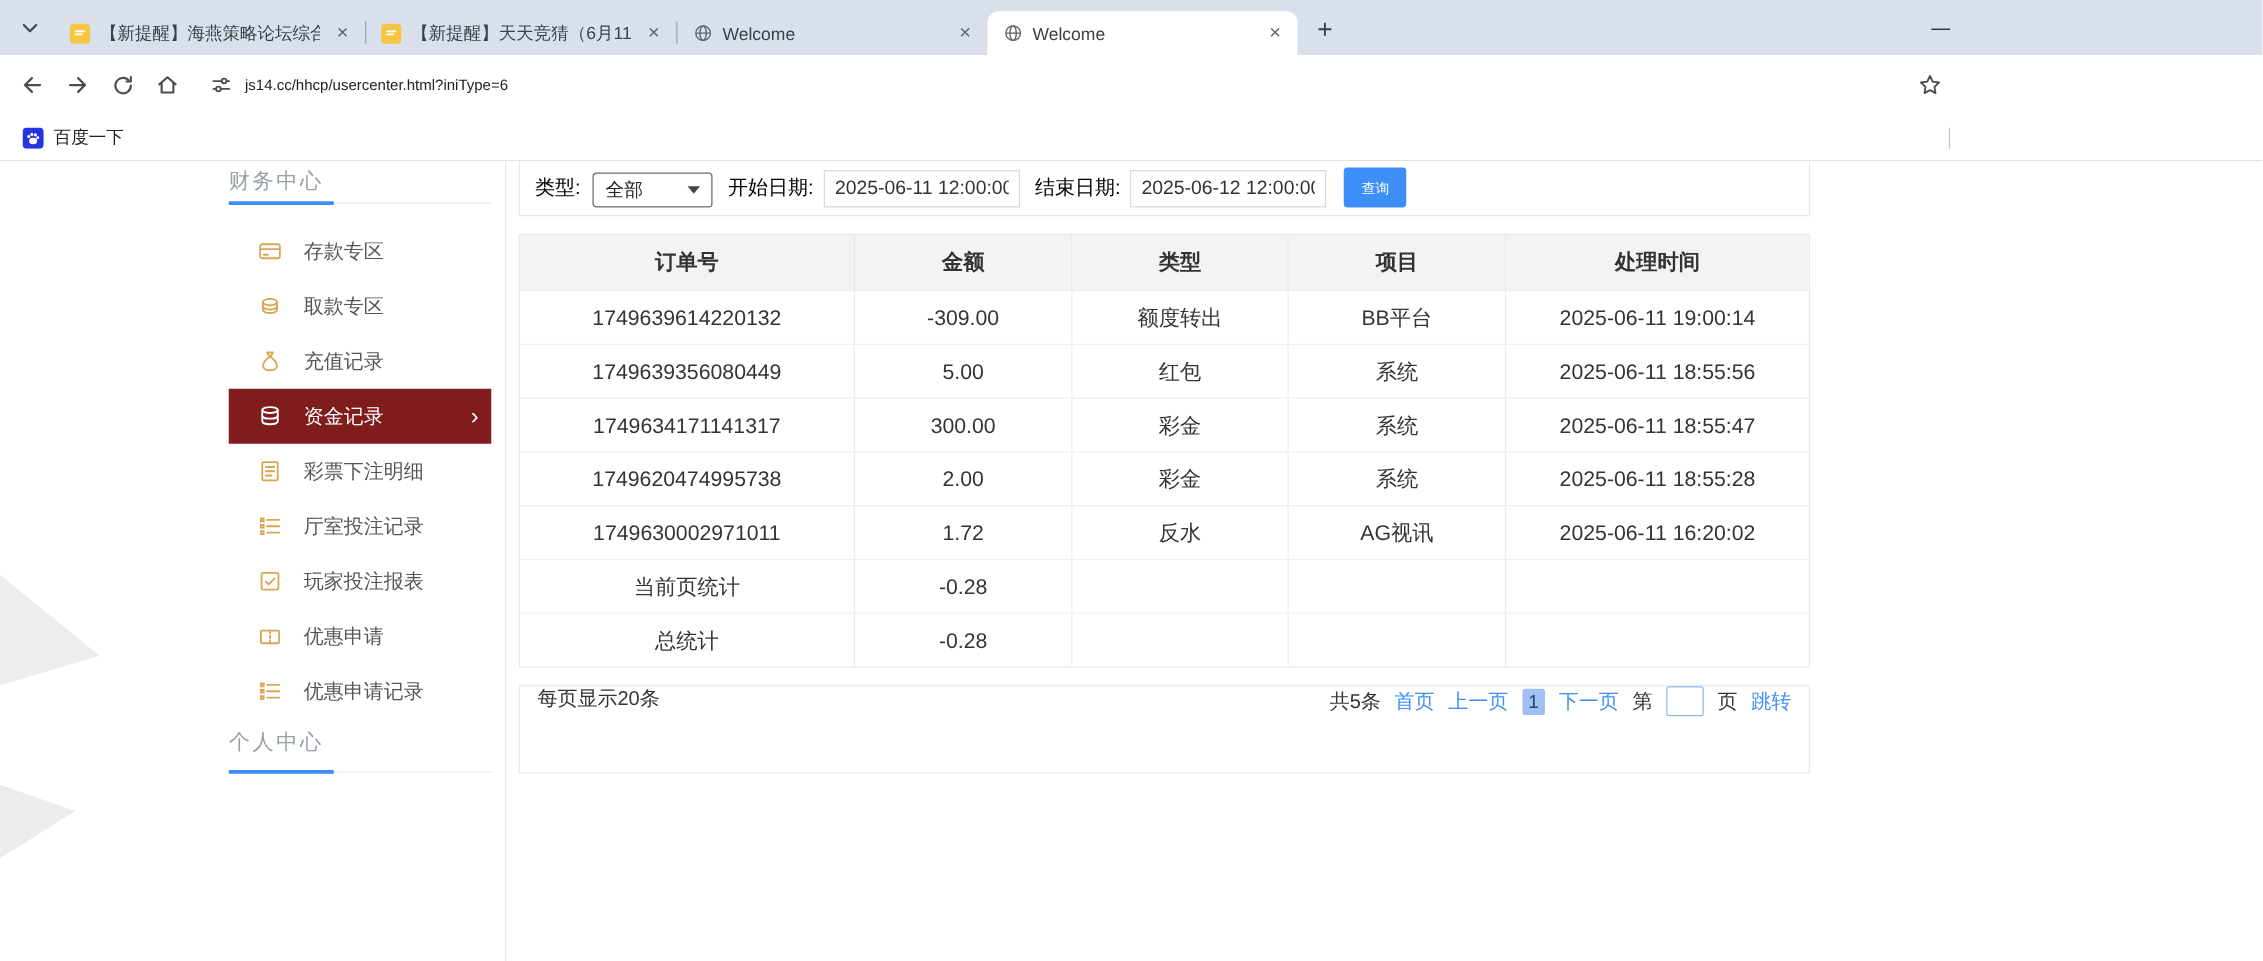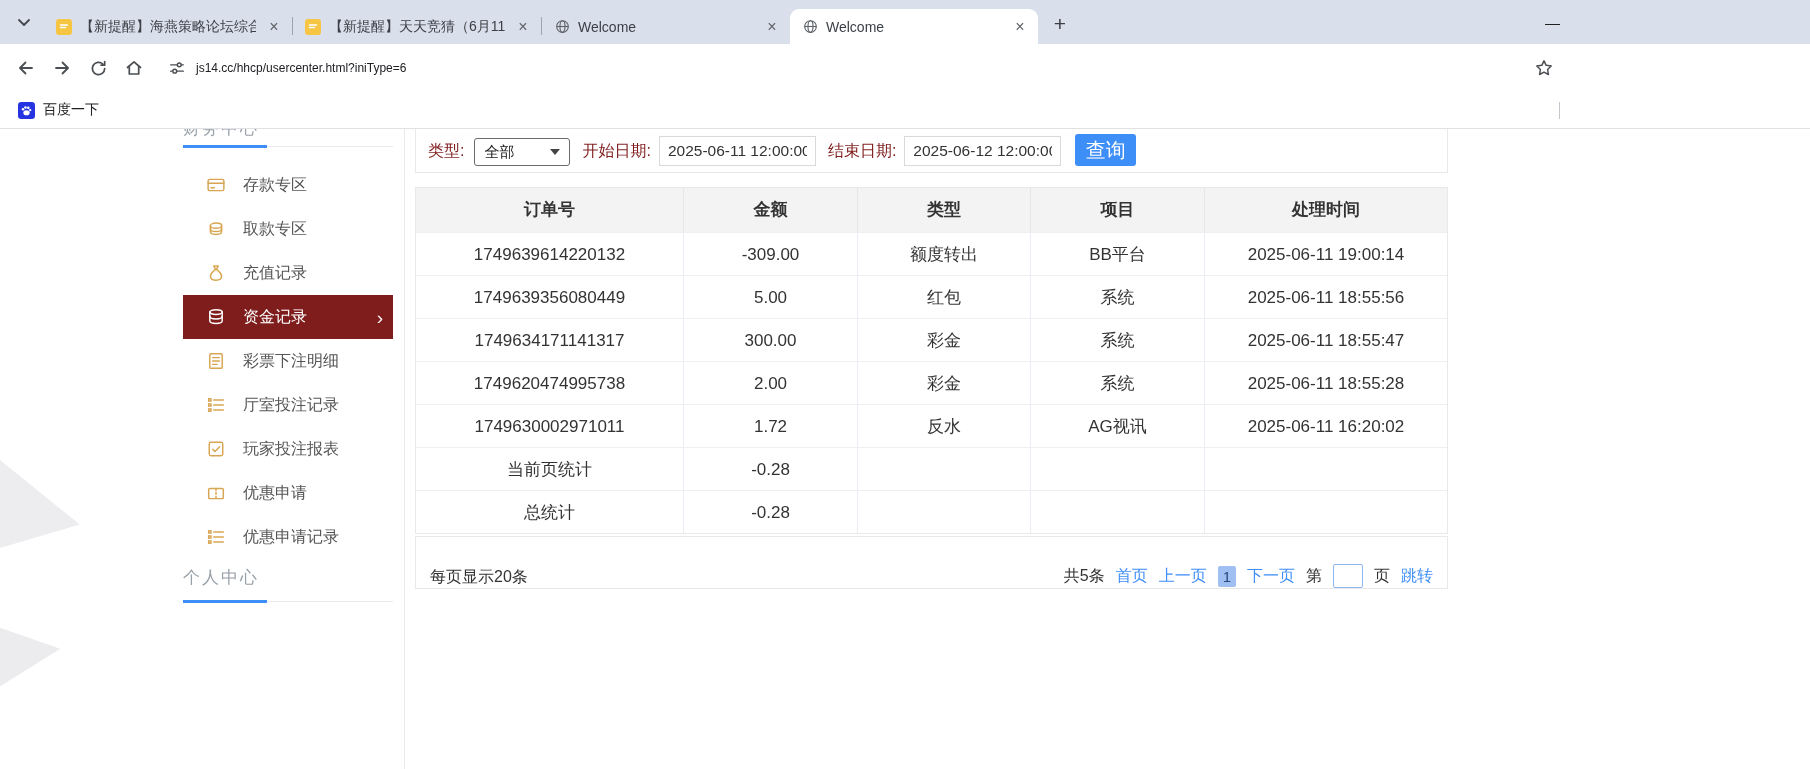--- a/index.html
+++ b/index.html
@@ -30,48 +30,48 @@
   .bm-divider { position:absolute; right:250px; top:10px; width:1px; height:17px; background:#c4c7cc; }
 
   
   .page { position:relative; height:640px; background:#fff; overflow:hidden; }
   .tri { position:absolute; }
   .tri1 { left:-34px; top:318px; width:116px; height:116px; background:#ededf0; clip-path:polygon(0 0,100% 60%,12% 100%); transform:rotate(8deg); }
   .tri2 { left:-28px; top:476px; width:88px; height:88px; background:#ececef; clip-path:polygon(0 8%,100% 55%,8% 100%); transform:rotate(-6deg); }
 
   .v-divider { position:absolute; left:404px; top:0; bottom:0; width:1px; background:#e9e9e9; }
 
-  .sidebar { position:absolute; left:183px; top:0; width:210px; background:#fff; }
+  .sidebar { position:absolute; left:183px; top:16px; width:210px; background:#fff; }
   .side-section { position:relative; padding-bottom:6px; border-bottom:1px solid #ebebeb; color:#98a0a8; font-size:17px; line-height:22px; letter-spacing:2px; }
   .side-section::after { content:""; position:absolute; left:0; bottom:-2px; width:84px; height:3px; background:#3e8ef7; }
   .side-section.top { margin-top:-11px; }
   .side-section.bottom { padding-top:8px; padding-bottom:12px; }
   .side-nav { margin-top:16px; margin-bottom:0; }
   .side-item { height:44px; display:flex; align-items:center; gap:18px; padding-left:24px; font-size:16px; color:#555; position:relative; cursor:pointer; }
   .s-icon { width:18px; height:18px; color:#d8a653; display:flex; flex:0 0 auto; }
   .side-item.active { background:#7f1d1d; color:#fff; }
   .side-item.active .s-icon { color:#fff; }
   .chev { position:absolute; right:10px; font-size:19px; color:rgba(255,255,255,.95); line-height:1; }
 
   .main { position:absolute; left:415px; top:0; width:1033px; }
   .filter-panel { border:1px solid #e9e9e9; height:90px; margin-top:-46px; display:flex; align-items:flex-end; padding:0 10px 6px 10px; }
-  .f-label { font-size:16px; color:#7f1d1d; line-height:30px; margin-left:12px; }
+  .f-label { font-size:16px; color:#000000; line-height:30px; margin-left:12px; }
   .f-label.first { margin-left:2px; }
   .f-select { width:96px; height:28px; border:1px solid #6b6b6b; border-radius:3px; display:flex; align-items:center; justify-content:space-between; padding:0 9px; font-size:15px; color:#222; background:#fff; margin-left:10px; cursor:pointer; }
   .caret { width:0; height:0; border-left:5px solid transparent; border-right:5px solid transparent; border-top:6px solid #444; }
   .f-input { width:157px; height:30px; border:1px solid #d9d9d9; border-radius:0; padding:0 8px; font-size:15.5px; color:#333; font-family:inherit; margin-left:8px; }
-  .f-search { width:61px; height:32px; background:#3e8ef7; color:#fff; border:none; border-radius:3px; font-size:20px; margin-left:14px; font-family:inherit; cursor:pointer; }
+  .f-search { width:50px; height:32px; background:#3e8ef7; color:#fff; border:none; border-radius:3px; font-size:11px; margin-left:14px; font-family:inherit; cursor:pointer; }
 
   .table { margin-top:14px; border:1px solid #e9e9e9; }
   .trow { display:grid; grid-template-columns:268px 174px 173px 174px 1fr; }
   .tcell { height:43px; line-height:43px; text-align:center; font-size:17px; color:#333; border-right:1px solid #e9eef5; border-top:1px solid #efefef; overflow:hidden; white-space:nowrap; }
   .tcell:last-child { border-right:none; }
   .thead .tcell { height:44px; line-height:44px; background:#f3f3f3; font-weight:bold; border-top:none; border-right-color:#e4e7ea; }
 
-  .pager { margin-top:2px; border:1px solid #e9e9e9; height:53px; display:flex; align-items:flex-end; justify-content:space-between; padding:0 14px; font-size:16px; color:#333; }
+  .pager { margin-top:14px; border:1px solid #e9e9e9; height:71px; display:flex; align-items:flex-start; justify-content:space-between; padding:0 14px; font-size:16px; color:#333; }
   .pager-right { display:flex; align-items:center; gap:11px; }
   .pager-right a { color:#3e8ef7; text-decoration:none; cursor:pointer; }
   .cur { background:#a0c0f2; color:#27477f; padding:0 5px; height:21px; line-height:21px; border-radius:2px; font-size:15px; }
   .jump { width:30px; height:24px; border:1px solid #8fb8f2; border-radius:2px; font-size:15px; text-align:center; font-family:inherit; }
 
   svg { display:block; }
 </style>
 </head>
 <body>
 

